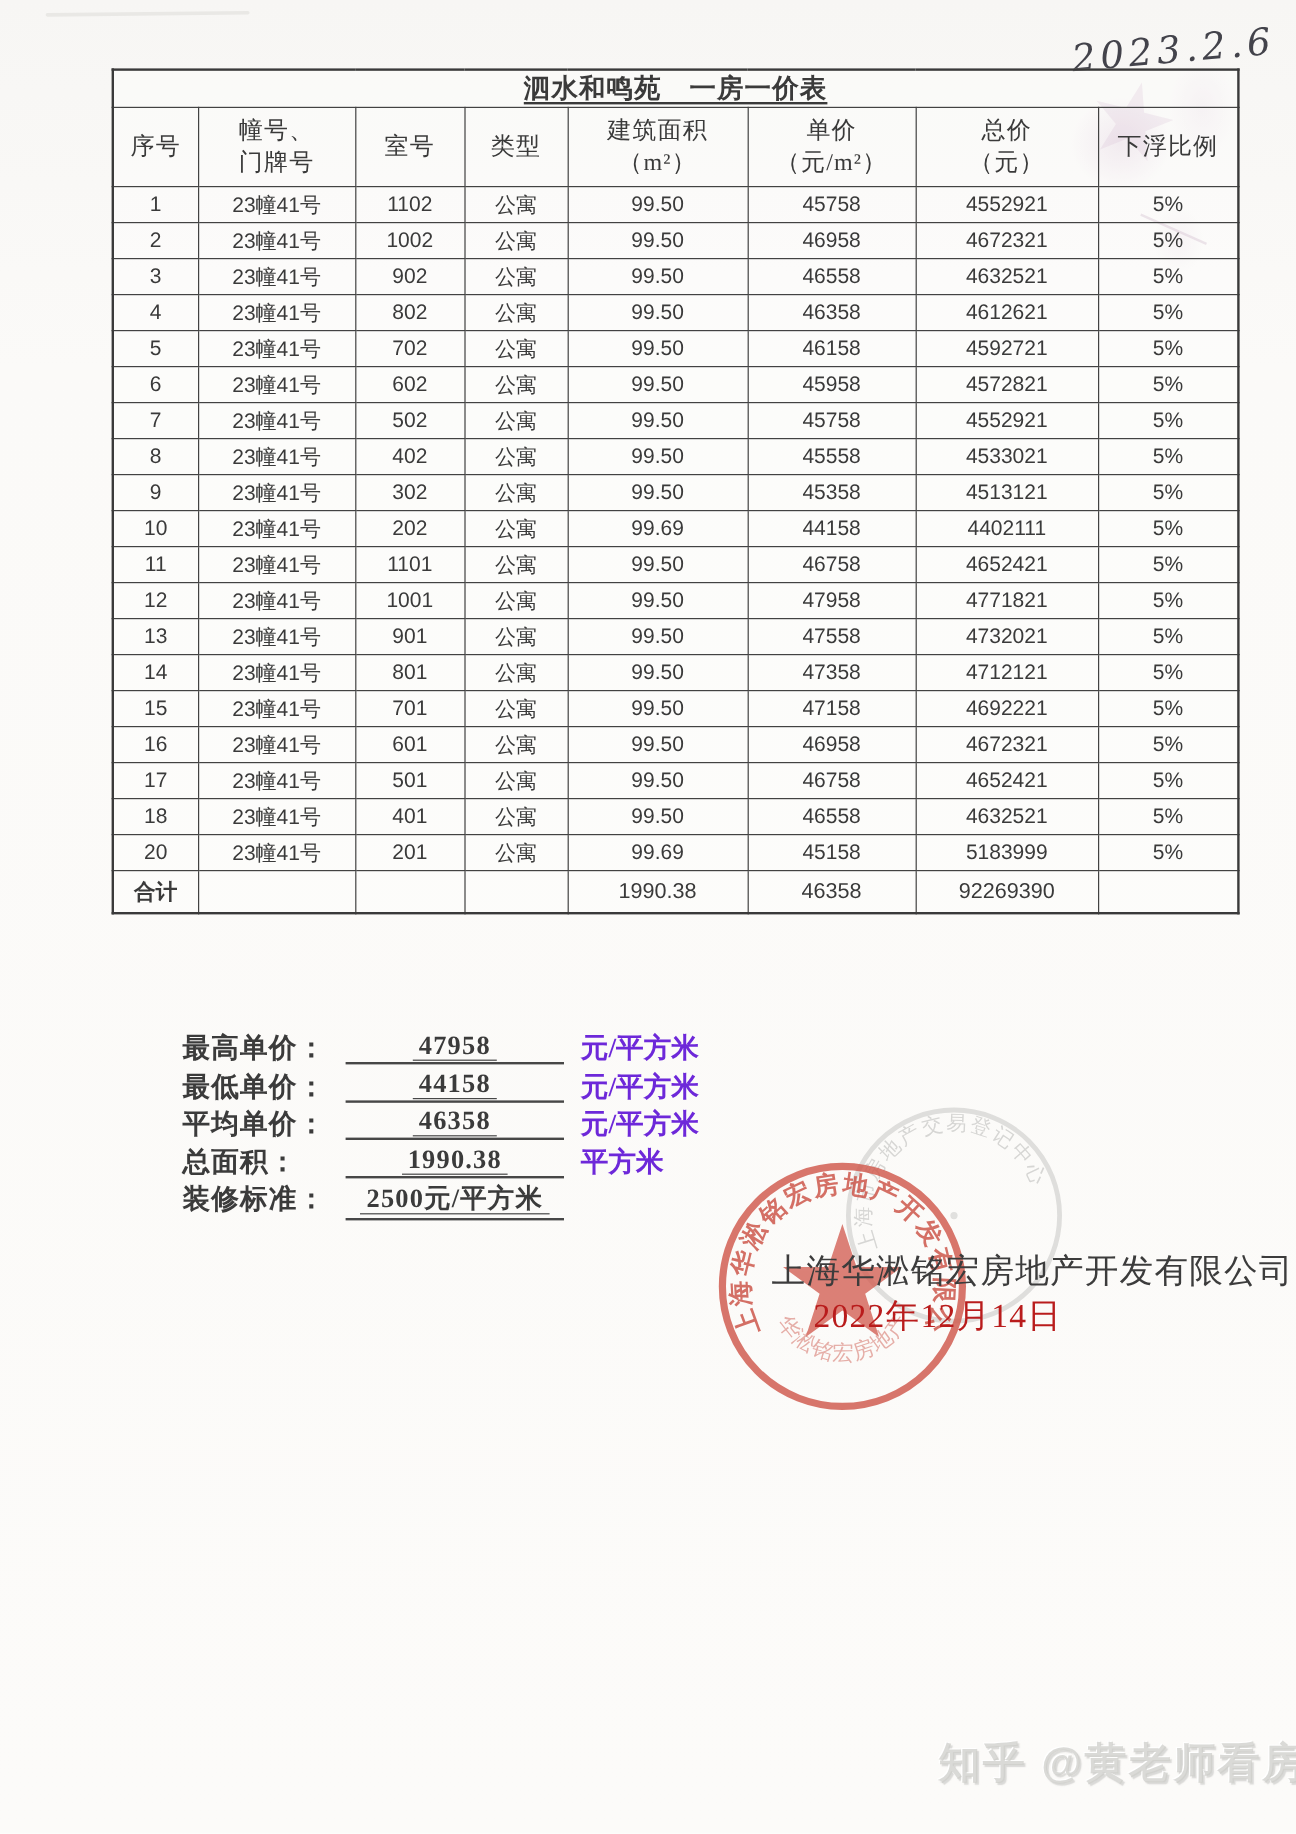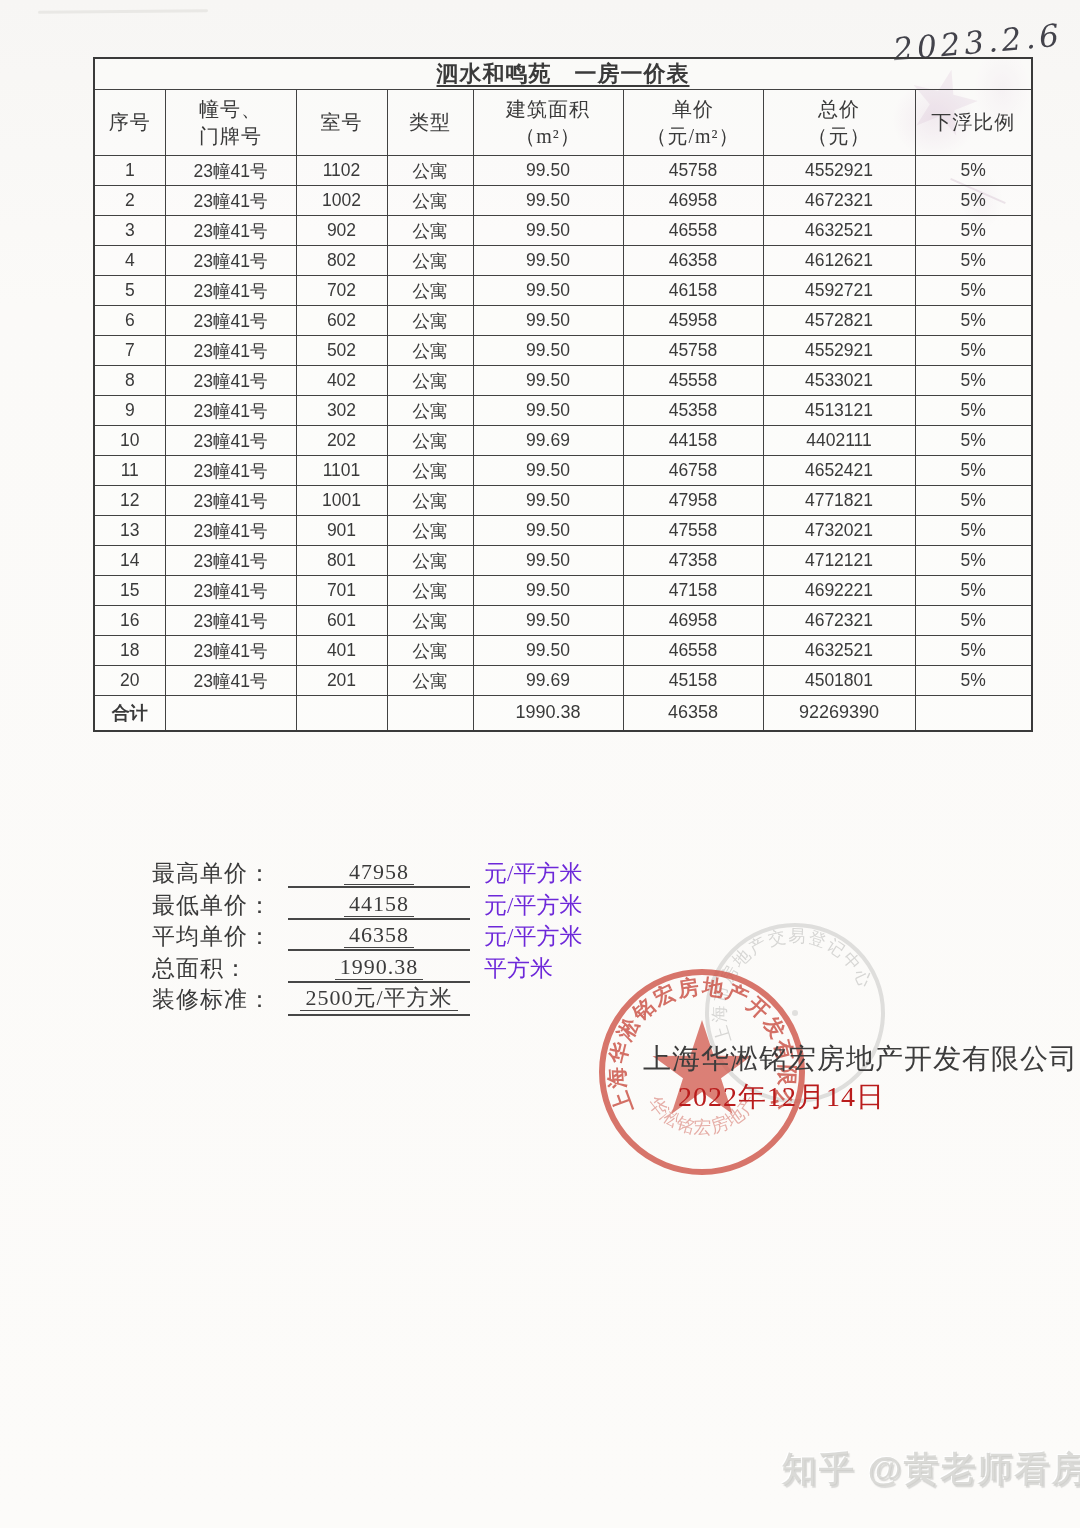--- a/index.html
+++ b/index.html
@@ -71,21 +71,21 @@
     height:30px; font-size:17.5px;
     font-family:"Liberation Sans", sans-serif;
   }
   table.price-table tr.total-row td {
     height:35px; font-size:18px;
   }
   tr.total-row td.total-label { font-family:"Liberation Serif", serif; font-weight:bold; font-size:19px; }
 
   
   .summary { position:absolute; left:152px; top:858px; }
-  .summary-row { display:flex; align-items:center; height:31.5px; }
+  .summary-row { display:flex; align-items:flex-start; height:31.5px;font-weight:bold; }
   .summary-label {
     width:136px; font-size:23px; color:#3b3b3b; letter-spacing:1px; white-space:nowrap;
   }
   .summary-value-box {
     width:182px; text-align:center; border-bottom:2px solid #474747;
     font-size:22px; color:#3b3b3b; padding-bottom:1px; margin-right:14px;
   }
   .summary-value-box .val {
     border-bottom:1.5px solid #474747; padding:0 5px; letter-spacing:1px;
     font-family:"Liberation Serif", serif;
@@ -314,37 +314,47 @@
           <td>16</td>
           <td>23幢41号</td>
           <td>601</td>
           <td>公寓</td>
           <td>99.50</td>
           <td>46958</td>
           <td>4672321</td>
           <td>5%</td>
         </tr>
         <tr>
+          <td>17</td>
+          <td>23幢41号</td>
+          <td>501</td>
+          <td>公寓</td>
+          <td>99.50</td>
+          <td>46758</td>
+          <td>4652421</td>
+          <td>5%</td>
+        </tr>
+        <tr>
           <td>18</td>
           <td>23幢41号</td>
           <td>401</td>
           <td>公寓</td>
           <td>99.50</td>
           <td>46558</td>
           <td>4632521</td>
           <td>5%</td>
         </tr>
         <tr>
           <td>20</td>
           <td>23幢41号</td>
           <td>201</td>
           <td>公寓</td>
           <td>99.69</td>
           <td>45158</td>
-          <td>4501801</td>
+          <td>5183999</td>
           <td>5%</td>
         </tr>
       </tbody>
     <tfoot>
       <tr class="total-row">
         <td class="total-label">合计</td>
         <td></td>
         <td></td>
         <td></td>
         <td>1990.38</td>

